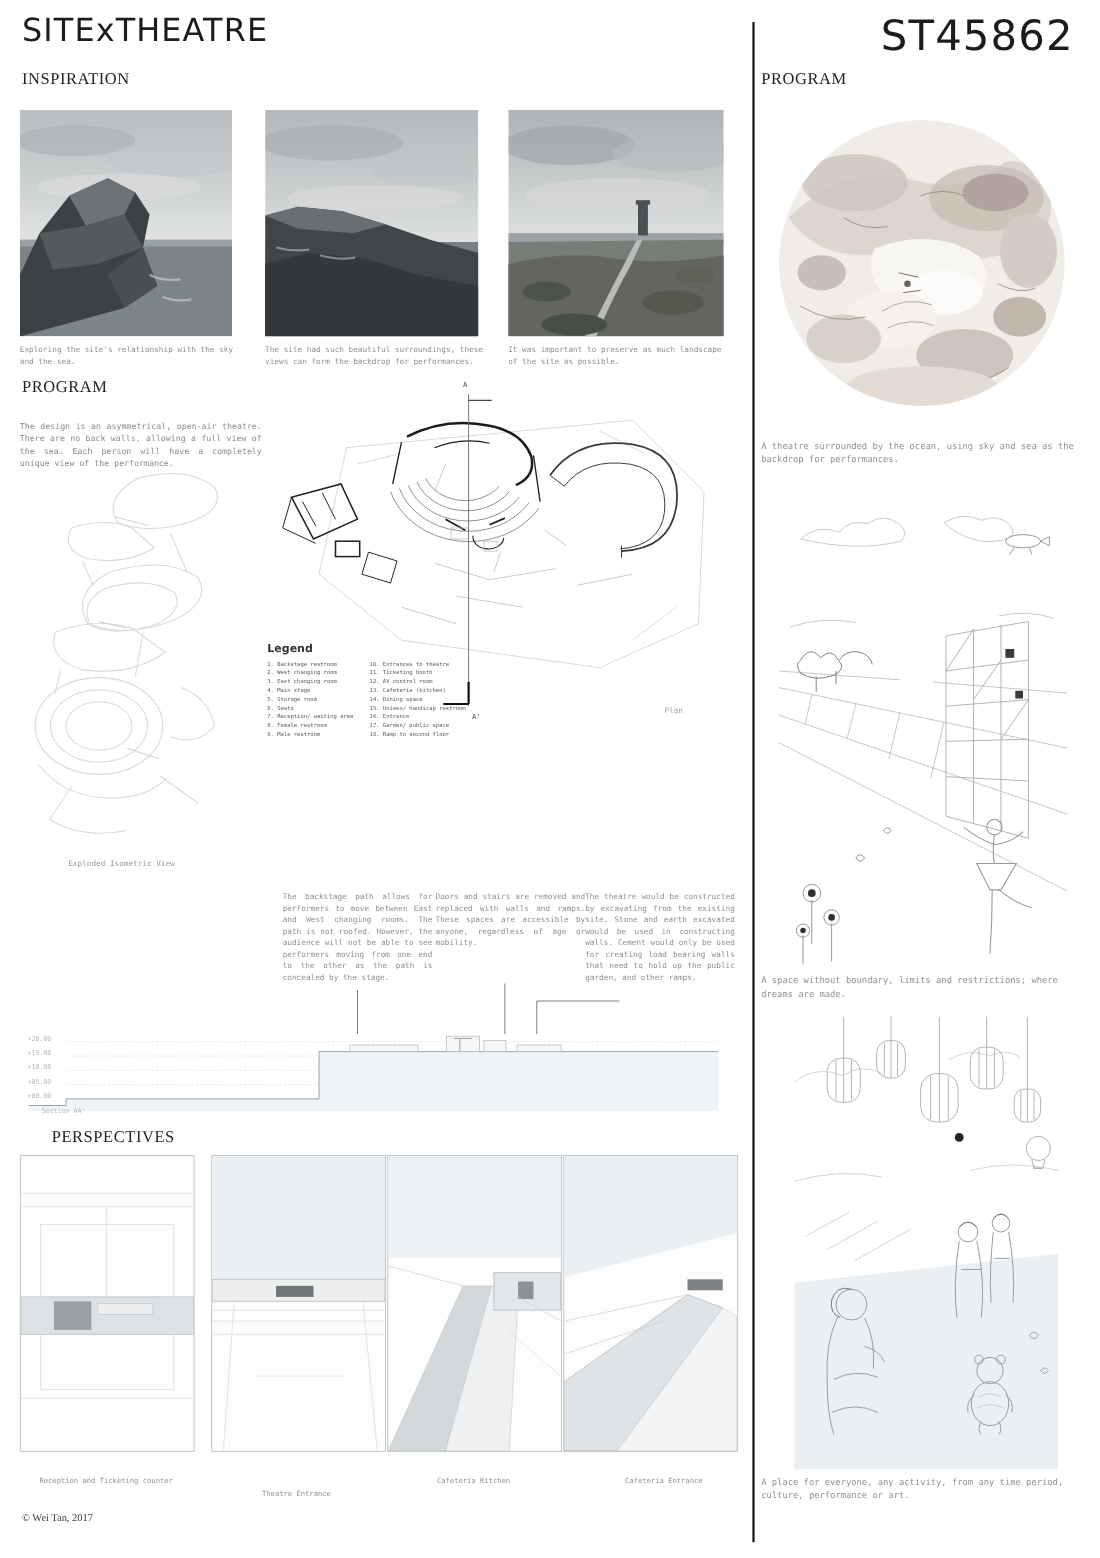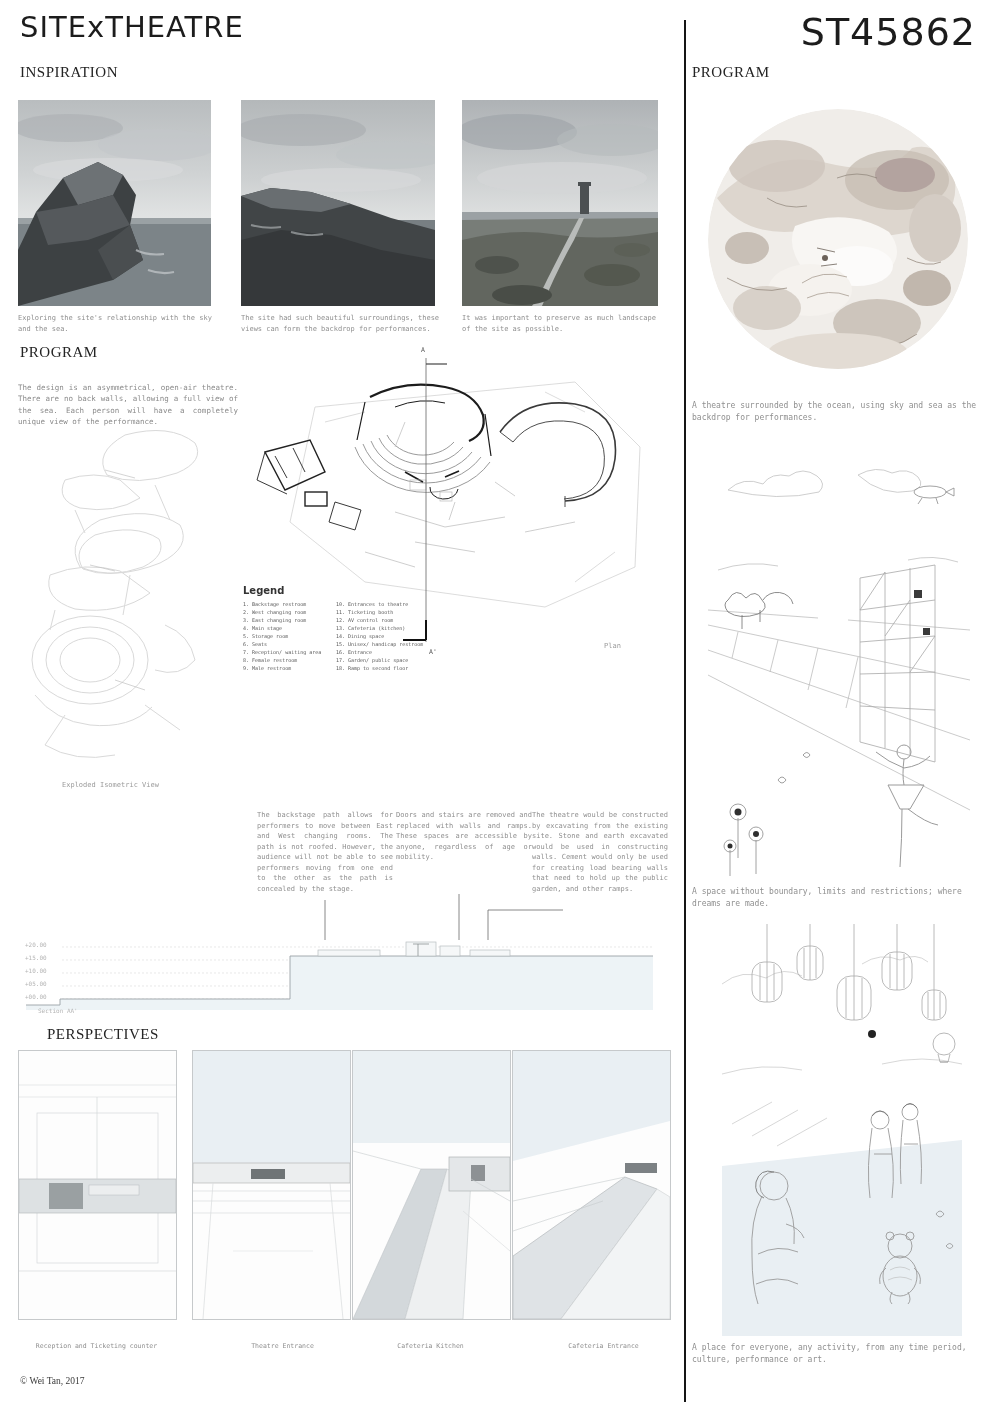--- a/index.html
+++ b/index.html
@@ -287,21 +287,21 @@
     <svg width="157" height="268" viewBox="0 0 157 268">
       <polygon points="0,0 157,0 157,70 0,110" fill="#e9eff3"></polygon>
       <polygon points="0,268 0,205 112,126 144,138 48,268" fill="#dfe3e6" stroke="#b5b9bb" stroke-width="0.7"></polygon>
       <polygon points="48,268 144,138 157,146 157,268" fill="#f2f4f5" stroke="#ccd0d2" stroke-width="0.6"></polygon>
       <rect x="112" y="112" width="32" height="10" fill="#7c8184"></rect>
       <path d="M0,150 L112,126 M0,180 L90,150" stroke="#c6cbcd" stroke-width="0.6"></path>
     </svg>
   </div>
 
   <div class="pcap mono" style="left:18px;">Reception and Ticketing counter</div>
-  <div class="pcap mono" style="left:204px;">Theatre Entrance</div>
+  <div class="pcap mono" style="left:191px;margin-top:12px;">Theatre Entrance</div>
   <div class="pcap mono" style="left:352px;">Cafeteria Kitchen</div>
   <div class="pcap mono" style="left:525px;">Cafeteria Entrance</div>
 
   <div class="abs footer" style="left:20px;top:1376px;">© Wei Tan, 2017</div>
 
   <div class="abs h2" style="left:692px;top:64px;">PROGRAM</div>
 
   <svg class="abs" style="left:707px;top:108px;" width="262" height="262" viewBox="0 0 262 262">
     <defs>
         <clipPath id="circ">

